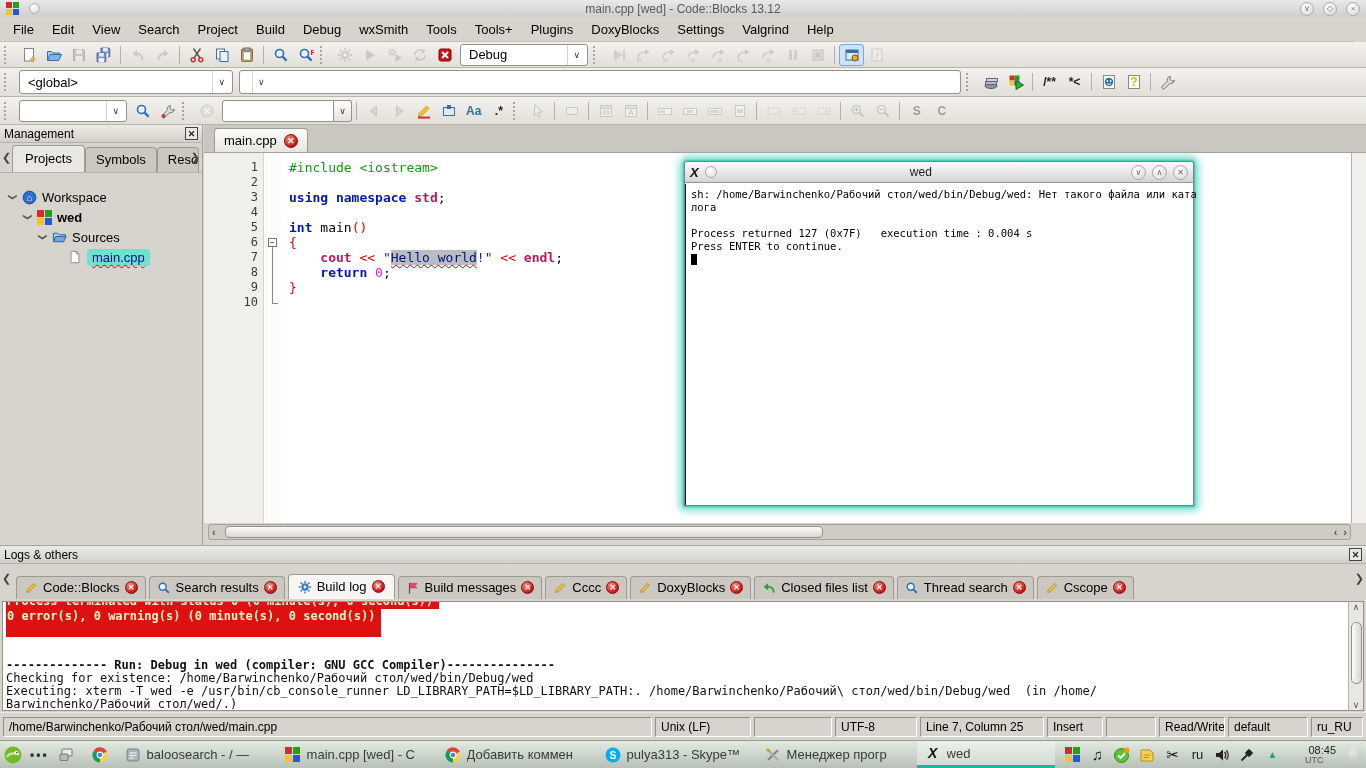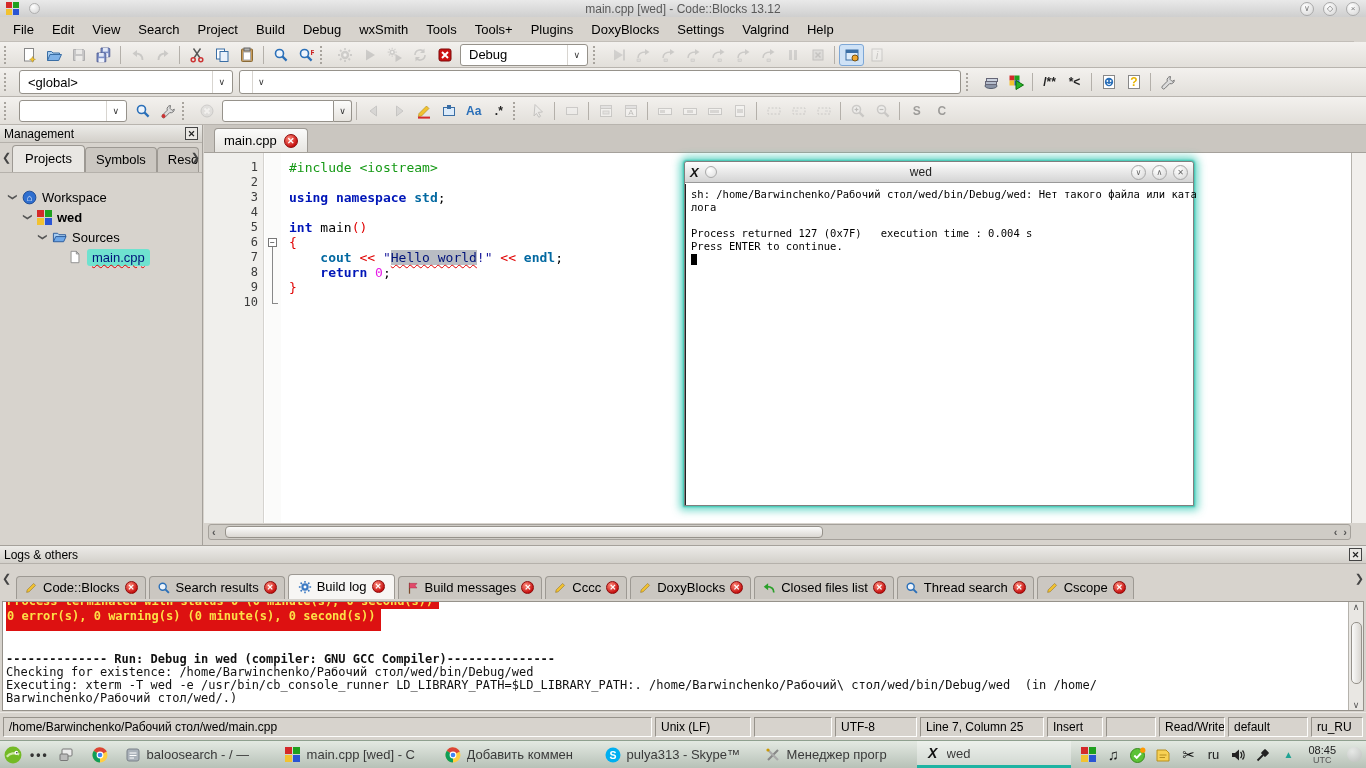--- a/index.html
+++ b/index.html
@@ -67,21 +67,21 @@
 .eline{position:relative;height:15px;line-height:15px;white-space:pre;}
 .eline .ln{position:absolute;left:0;width:54px;text-align:right;color:#3c3c3c;font-size:12px;}
 .eline .fold{position:absolute;left:61px;width:16px;height:15px;text-align:center;}
 .eline .ct{position:absolute;left:85px;}
 #elines{padding-top:7px;}
 .fbox{position:absolute;left:3px;top:3px;width:9px;height:9px;border:1px solid #777;background:#fff;font-size:8px;line-height:7px;color:#333;text-align:center;}
 .ftail{position:absolute;left:7px;top:12px;bottom:0;width:1px;background:#888;}
 .fline{position:absolute;left:7px;top:0;bottom:0;width:1px;background:#888;}
 .fend{position:absolute;left:7px;top:0;height:8px;width:1px;background:#888;}
 .fendh{position:absolute;left:7px;top:8px;width:6px;height:1px;background:#888;}
-.pre{color:#159915}.kw{color:#0016b8;font-weight:bold}.fn{color:#0369a1;font-weight:bold}
+.pre{color:#159915}.kw{color:#0016b8;font-weight:bold}.fn{color:#be185d;font-weight:bold}
 .op{color:#e00000}.num{color:#e61ae6}.str{color:#1a1a9c}
 .sel{background:#b9bdc3;color:#00127a;text-decoration:underline wavy #e00000 1px;text-underline-offset:2px;-webkit-text-decoration:underline wavy #e00000;}
 #evscroll{position:absolute;right:0;top:28px;bottom:22px;width:15px;background:#f1efec;border-left:1px solid #b5b2ac;}
 #ehscroll{position:absolute;left:4px;right:15px;bottom:5px;height:16px;background:#cfccc6;border:1px solid #a5a19b;border-radius:3px;display:flex;align-items:center;}
 .hthumb{position:absolute;left:16px;width:598px;top:1px;bottom:1px;background:linear-gradient(#fbfbfa,#dbd8d3);border:1px solid #96928b;border-radius:4px;}
 .harrow{font-size:11px;color:#555;font-weight:bold;padding:0 3px;}
 .harrow.right{margin-left:auto;}
 
 
 #xterm{position:absolute;left:684px;top:161px;width:510px;height:345px;background:#fff;border:1px solid #7f7f7f;border-radius:3px 3px 0 0;box-shadow:0 0 9px 4px rgba(62,205,185,.8),0 0 2px 1px rgba(32,170,150,.9);z-index:30;}
@@ -95,21 +95,21 @@
 .xtext{flex:1;padding:4px 2px 0 5px;font:10.5px "DejaVu Sans Mono",monospace;line-height:13px;color:#000;white-space:pre;}
 .xcursor{display:inline-block;width:6px;height:11px;background:#000;vertical-align:text-bottom;}
 
 
 #logs{position:absolute;left:0;top:545px;right:0;height:167px;background:#d7d3cd;border-top:1px solid #a5a19b;}
 .ltabs{display:flex;align-items:flex-end;height:35px;padding:2px 14px 0 16px;position:relative;}
 .ltab{display:flex;align-items:center;gap:5px;background:#cbc7c1;border:1px solid #9d9993;border-bottom:none;border-radius:4px 4px 0 0;padding:3px 7px 4px;font-size:13px;margin-right:3px;white-space:nowrap;}
 .ltab.active{background:#f7f6f4;padding:4px 9px 5px;}
 .ltab .close-ball{width:13px;height:13px;font-size:8px;}
 #logbody{position:absolute;left:2px;right:2px;top:55px;bottom:1px;background:#fff;border:1px solid #96928b;overflow:hidden;font:12px "DejaVu Sans Mono",monospace;line-height:13px;padding-left:3px;}
-.logred{background:#dd1111;color:#fde047;font-weight:bold;width:fit-content;padding:1px 6px 8px 1px;white-space:pre;}
+.logred{background:#dd1111;color:#fef9c3;font-weight:bold;width:fit-content;padding:1px 6px 14px 1px;white-space:pre;}
 .logclip{height:7px;overflow:hidden;}
 .logclip .logred{transform:translateY(-8px);}
 .logline{white-space:pre;color:#111;}
 .logbold{font-weight:bold;}
 #logscroll{position:absolute;right:3px;top:56px;bottom:2px;width:15px;background:#e9e7e3;border-left:1px solid #b5b2ac;display:flex;flex-direction:column;align-items:center;font-size:9px;color:#555;}
 .lthumb{width:11px;height:62px;margin-top:10px;background:linear-gradient(90deg,#fbfbfa,#d8d5d0);border:1px solid #96928b;border-radius:5px;}
 
 
 #statusbar{position:absolute;left:0;top:712px;right:0;height:28px;background:#d7d3cd;display:flex;align-items:center;gap:3px;padding:0 3px;border-top:1px solid #e9e7e3;}
 .sb-field{height:20px;border:1px solid;border-color:#96928b #fdfdfc #fdfdfc #96928b;background:#d7d3cd;font-size:12px;display:flex;align-items:center;padding:0 5px;white-space:nowrap;overflow:hidden;}
@@ -131,21 +131,21 @@
 #tasks{display:flex;flex:1;align-items:stretch;height:100%;gap:2px;overflow:hidden;}
 .task{display:flex;align-items:center;gap:5px;padding:0 7px;font-size:13px;color:#3a3a3a;flex:1 1 auto;max-width:158px;min-width:0;}
 .task .tklab{white-space:nowrap;overflow:hidden;}
 .task.icononly{flex:0 0 30px;}
 .task.active{background:rgba(255,255,255,.35);border-bottom:3px solid #1fb3a2;}
 #tray{display:flex;align-items:center;gap:7px;margin-left:8px;}
 .trayico{display:flex;align-items:center;justify-content:center;width:18px;height:18px;}
 .ru{font-size:13px;color:#222;}
 .tri-up{color:#1fa393;font-size:10px;}
 .clock{display:flex;flex-direction:column;align-items:center;line-height:10px;margin:0 4px;}
-.clock .tm{font-size:11px;color:#222;}
+.clock .tm{font-size:11px;color:#222;margin-left:16px;}
 .clock .tz{font-size:9px;color:#555;}
 .cashew{width:15px;height:15px;border-radius:50%;background:radial-gradient(circle at 35% 30%,#eee,#b9b9b9);opacity:.7;}
 svg{display:block;}
 </style>
 </head>
 <body>
 
 <div id="titlebar">
   <span class="cblogo">
       <i></i>

